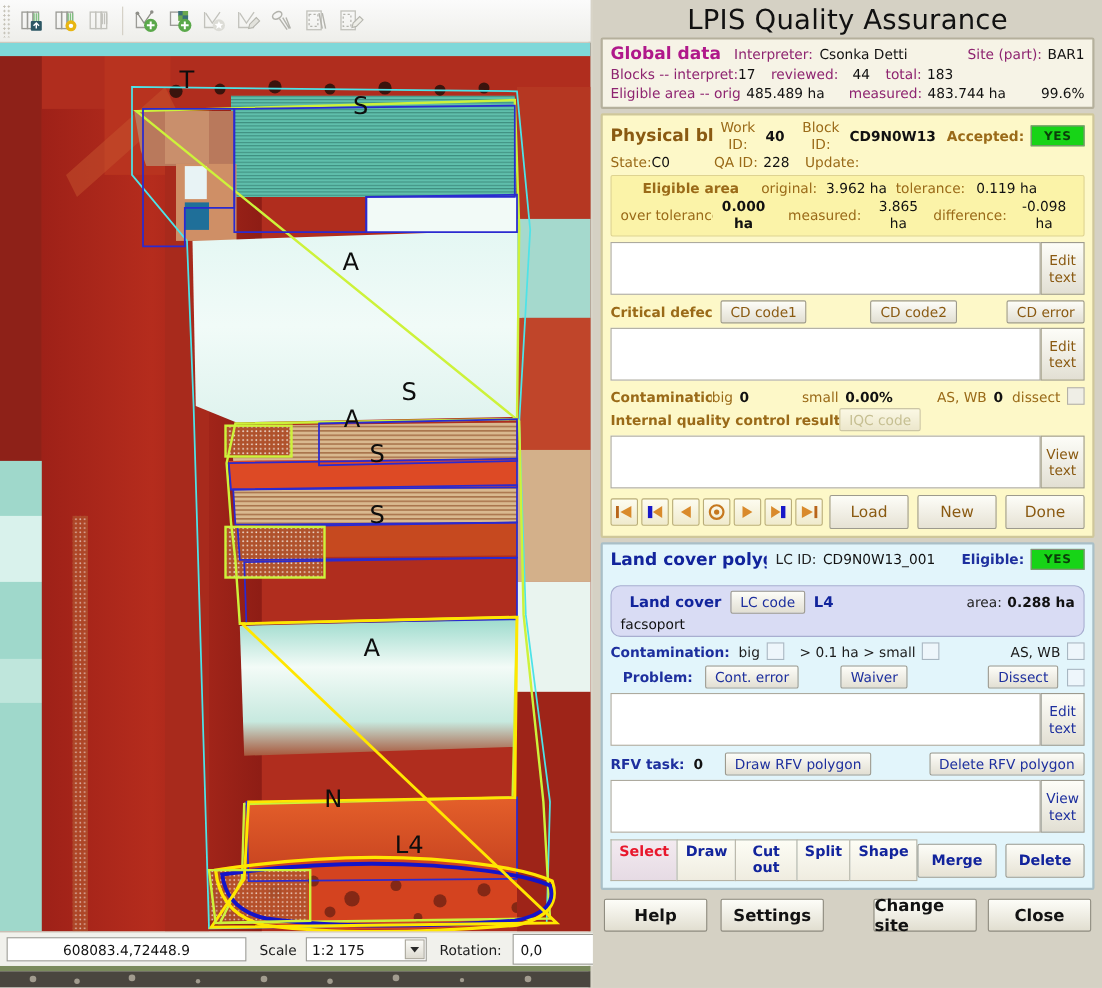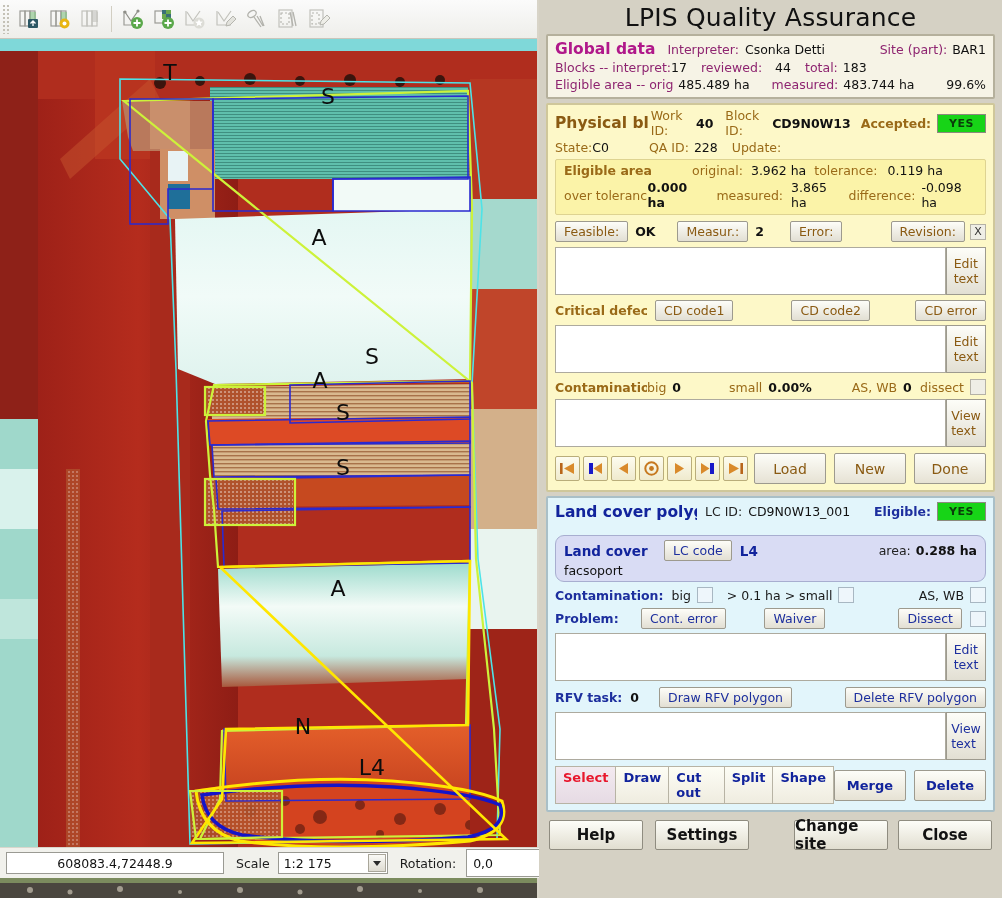--- a/index.html
+++ b/index.html
@@ -98,20 +98,21 @@
   #qa-title {
     height: 34px; display: flex; align-items: center; justify-content: center;
     font-size: 25px; color: #111; letter-spacing: .2px;
   }
 
   .group {
     margin: 0 7px 4px 7px;
     border: 2px solid;
     border-radius: 2px;
     position: relative;
+    text-align: center;
   }
   .g-global { background: #f6f3e6; border-color: #b5b09c; padding: 4px 7px 5px 7px; }
   .g-phys   { background: #fdf8c8; border-color: #cfc79a; padding: 3px 7px 6px 7px; }
   .g-lc     { background: #e2f5fb; border-color: #a9bfc7; padding: 4px 7px 6px 7px; }
 
   .g-title { font-weight: bold; font-size: 15.5px; }
   .t-magenta { color: #b0188a; }
   .t-brown   { color: #8a5a12; }
   .t-blue    { color: #12249c; }
 
@@ -560,30 +561,20 @@
         <div class="row gap">
           <span class="lbl-brown" style="width:90px;overflow:hidden;white-space:nowrap">over tolerance</span>
           <span class="v b">0.000 ha</span>
           <span class="lbl-brown" style="margin-left:12px">measured:</span>
           <span class="v" style="margin-left:8px">3.865 ha</span>
           <span class="lbl-brown" style="margin-left:6px">difference:</span>
           <span class="v" style="margin-left:6px">-0.098 ha</span>
         </div>
       </div>
 
-      <div class="row gap" style="margin-top:6px">
-        <span class="btn brown">Feasible:</span>
-        <span class="v b" style="margin-left:7px">OK</span>
-        <span class="btn brown" style="margin-left:22px">Measur.:</span>
-        <span class="v b" style="margin-left:7px">2</span>
-        <span class="btn brown" style="margin-left:26px">Error:</span>
-        <span class="spacer"></span>
-        <span class="btn brown">Revision:</span>
-        <span class="cbox" style="margin-left:5px;display:flex;align-items:center;justify-content:center;font-size:11px;color:#333">X</span>
-      </div>
 
       <div class="row gap" style="margin-top:5px">
         <div class="textarea"></div>
         <div class="sidebtn" style="white-space:pre-line">Edit
 text</div>
       </div>
 
       <div class="row gap" style="margin-top:5px">
         <span class="b lbl-brown" style="width:92px;overflow:hidden;white-space:nowrap">Critical defect</span>
         <span class="btn brown" style="margin-left:8px">CD code1</span>
@@ -604,20 +595,24 @@
         <span class="v b" style="margin-left:6px">0</span>
         <span class="lbl-brown" style="margin-left:48px">small</span>
         <span class="v b" style="margin-left:6px">0.00%</span>
         <span class="lbl-brown" style="margin-left:40px">AS, WB</span>
         <span class="v b" style="margin-left:6px">0</span>
         <span class="spacer"></span>
         <span class="lbl-brown">dissect</span>
         <span class="cbox" style="margin-left:6px"></span>
       </div>
 
+      <div class="row gap" style="margin-top:3px">
+        <span class="b lbl-brown" style="width:208px;overflow:hidden;white-space:nowrap">Internal quality control result</span>
+        <span class="btn dim">IQC code</span>
+      </div>
 
       <div class="row gap" style="margin-top:4px">
         <div class="textarea"></div>
         <div class="sidebtn" style="white-space:pre-line">View
 text</div>
       </div>
 
       <div class="row gap" style="margin-top:6px">
         <span class="navbtn">
           <svg width="17" height="15">

